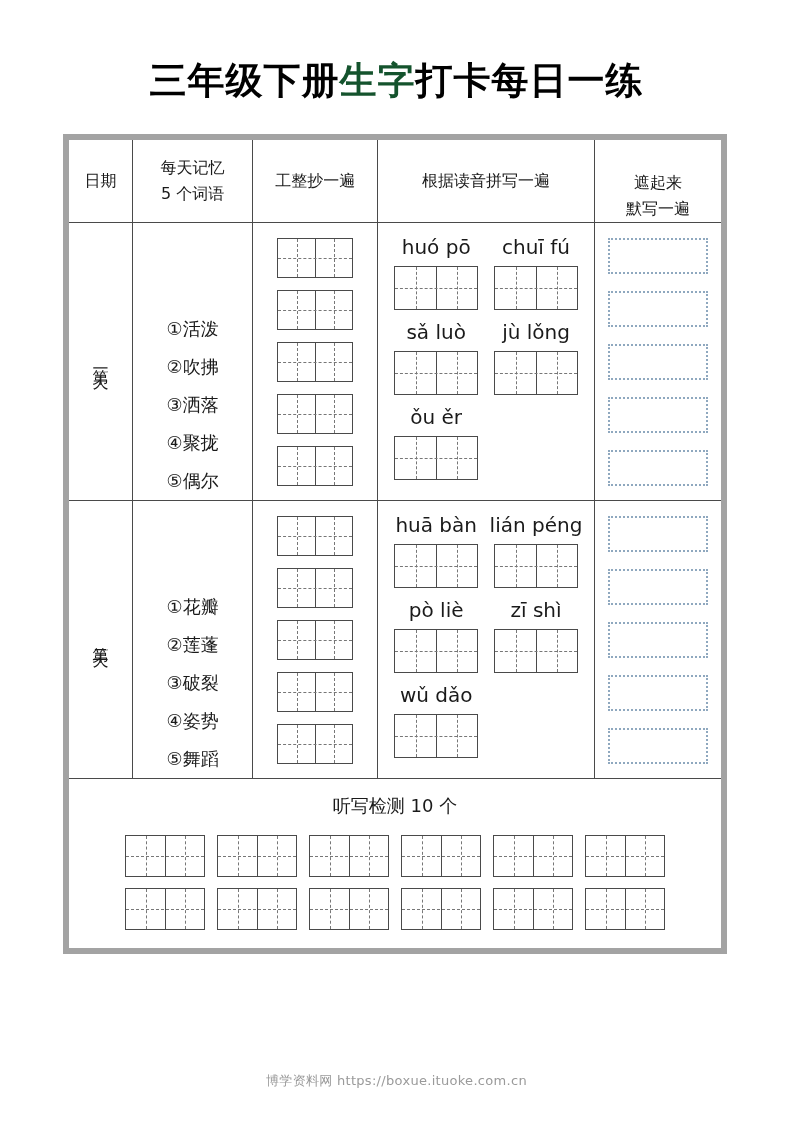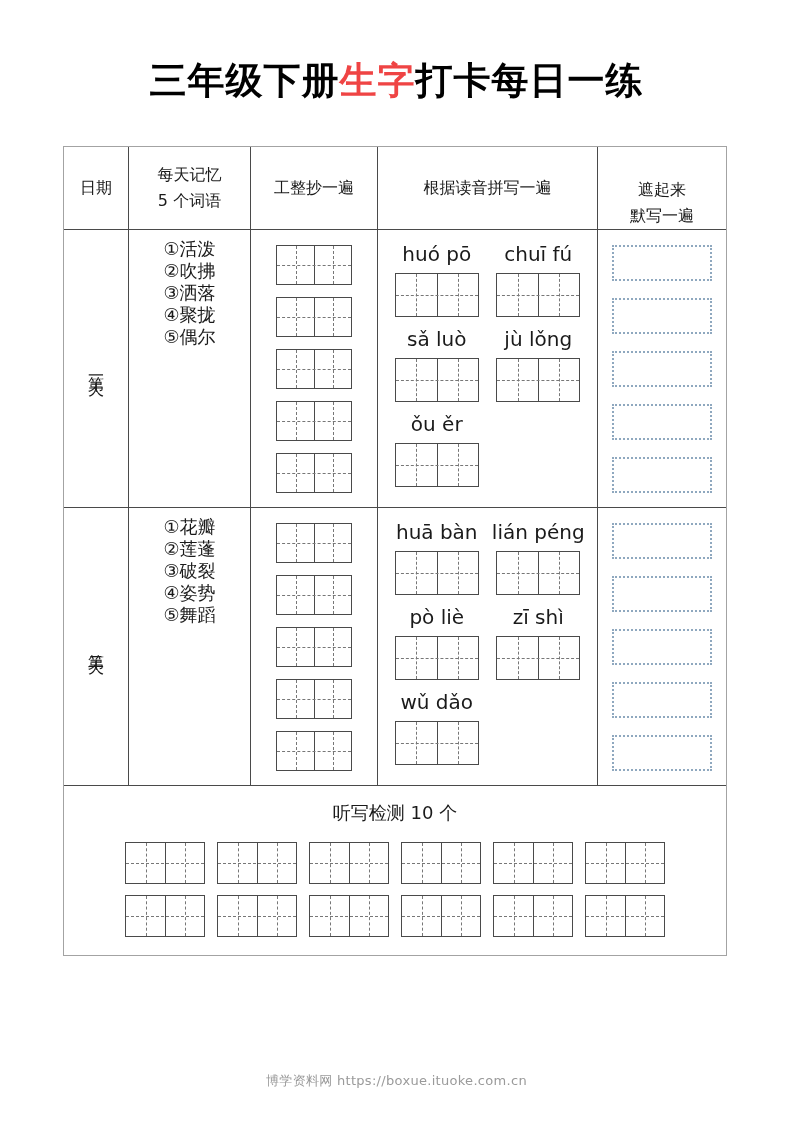--- a/index.html
+++ b/index.html
@@ -23,30 +23,30 @@
     left: 0;
     width: 793px;
     text-align: center;
     font-size: 37px;
     font-weight: bold;
     letter-spacing: 1px;
     line-height: 46px;
     white-space: nowrap;
     font-family: "DejaVu Sans", "Liberation Sans", sans-serif;
   }
-  .title .seg-red { color: #ef4444; }
+  .title .seg-red { color: #14532d; }
   .title .seg-black { color: #000000; }
 
   
   .sheet {
     position: absolute;
     left: 63px;
-    top: 146px;
+    top: 134px;
     width: 664px;
-    border: 1px solid #a3a3a3;
+    border: 6px solid #a3a3a3;
     box-sizing: border-box;
   }
   .hrow, .drow {
     display: flex;
     width: 100%;
     box-sizing: border-box;
   }
   .hrow { border-bottom: 1px solid #4a4a4a; }
   .drow { border-bottom: 1px solid #4a4a4a; }
 
@@ -89,22 +89,23 @@
     letter-spacing: 3px;
     line-height: 22px;
     font-family: "DejaVu Sans", "Liberation Sans", sans-serif;
   }
 
   
   .wordlist {
     height: 100%;
     display: flex;
     flex-direction: column;
-    justify-content: flex-start;
-    align-items: center;
+    justify-content: flex-end;
+    align-items: center;
+    gap: 16px;
     padding: 8px 0;
     box-sizing: border-box;
   }
   .wordlist .word {
     font-size: 18px;
     line-height: 22px;
     white-space: nowrap;
     font-family: "DejaVu Sans", "Liberation Sans", sans-serif;
   }
 

